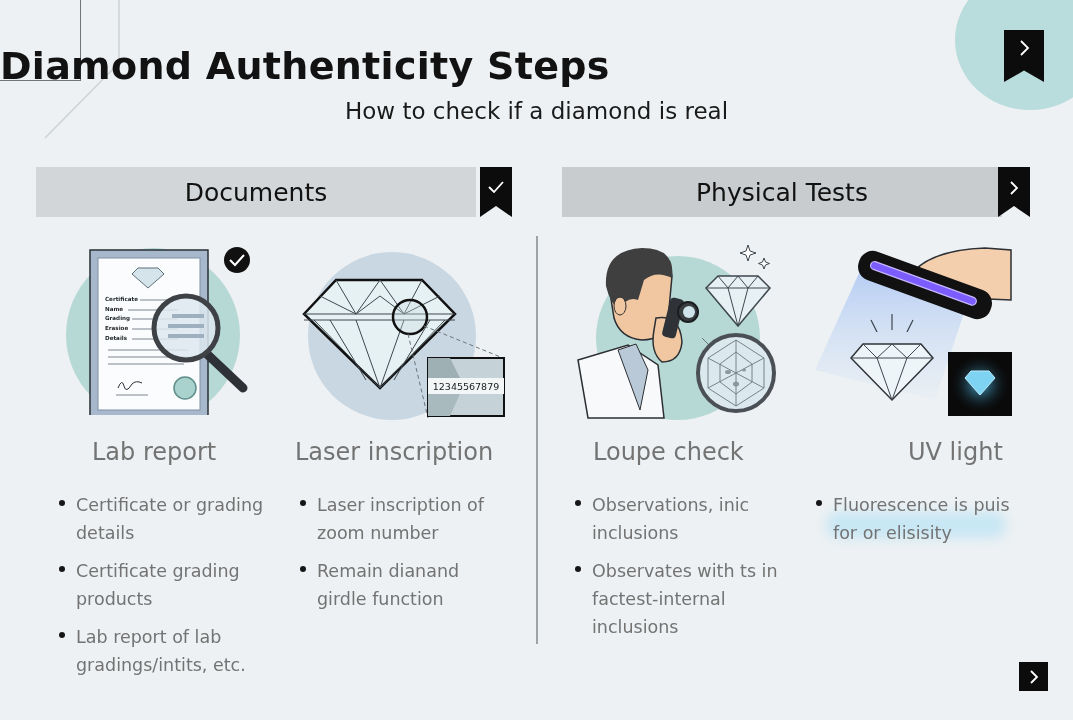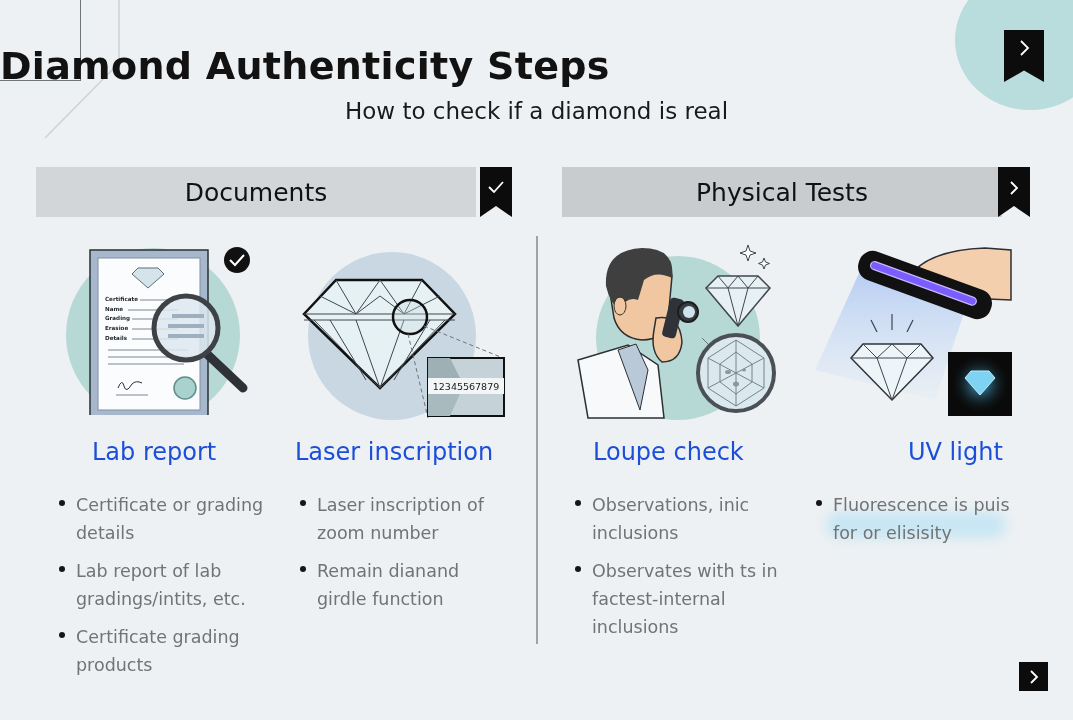--- a/index.html
+++ b/index.html
@@ -45,21 +45,21 @@
     .bar-docs { left: 36px; width: 440px; }
     .bar-phys { left: 562px; width: 440px; background: #c9ccce; align-items: center; }
     .bar-ribbon { top: 167px; width: 32px; height: 50px; padding-top: 12px; }
     .bar-ribbon-docs { left: 480px; }
     .bar-ribbon-phys { left: 998px; }
     .divider {
       position: absolute; left: 536px; top: 236px; width: 1.5px; height: 408px; background: #9ea3a6;
     }
     .illus { position: absolute; }
     .card-title {
-      position: absolute; font-size: 24px; font-weight: 500; color: #1d4ed8; white-space: nowrap;
+      position: absolute; font-size: 24px; font-weight: 500; color: #737373; white-space: nowrap;
     }
     .bullets { position: absolute; list-style: none; font-size: 17.5px; line-height: 28px; color: #737373; }
     .bullets li { position: relative; padding-left: 20px; margin-bottom: 10px; }
     .bullets li::before {
       content: ""; position: absolute; left: 3px; top: 9px; width: 6px; height: 6px;
       border-radius: 50%; background: #161616;
     }
     .glow {
       position: absolute; left: 826px; top: 512px; width: 180px; height: 26px;
       border-radius: 14px; background: rgba(170, 222, 245, 0.55); filter: blur(6px);
@@ -229,22 +229,22 @@
   <polygon points="150,138 156,131 174,131 180,138 165,155" fill="#7fd3f2" stroke="#bfeeff" stroke-width="1"></polygon>
 </svg>
 
 <div class="card-title" style="left:92px;top:438px">Lab report</div>
 <div class="card-title" style="left:295px;top:438px">Laser inscription</div>
 <div class="card-title" style="left:593px;top:438px">Loupe check</div>
 <div class="card-title" style="left:908px;top:438px">UV light</div>
 
 <ul class="bullets" style="left:56px;top:491px;width:210px">
   <li>Certificate or grading details</li>
+  <li>Certificate grading products</li>
   <li>Lab report of lab gradings/intits, etc.</li>
-  <li>Certificate grading products</li>
 </ul>
 <ul class="bullets" style="left:297px;top:491px;width:215px">
   <li>Laser inscription of zoom number</li>
   <li>Remain dianand girdle function</li>
 </ul>
 <ul class="bullets" style="left:572px;top:491px;width:215px">
   <li>Observations, inic inclusions</li>
   <li>Observates with ts in factest-internal inclusions</li>
 </ul>
 <div class="glow"></div>

